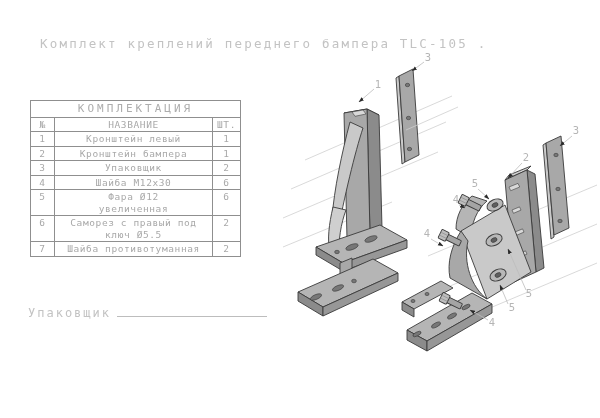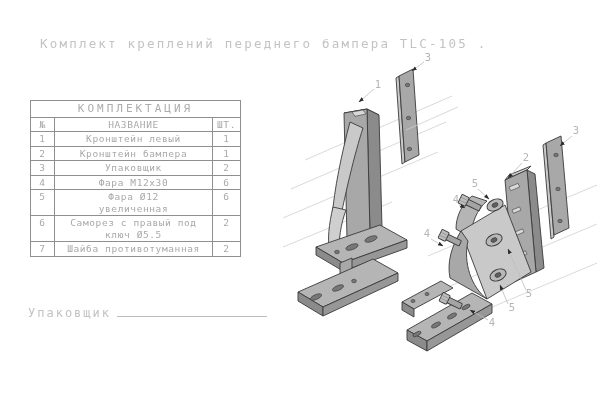--- a/index.html
+++ b/index.html
@@ -60,21 +60,21 @@
         <td class="pre">Кронштейн бампера</td>
         <td>1</td>
       </tr>
       <tr>
         <td>3</td>
         <td class="pre">Упаковщик</td>
         <td>2</td>
       </tr>
       <tr>
         <td>4</td>
-        <td class="pre">Фара М12х30</td>
+        <td class="pre">Шайба М12х30</td>
         <td>6</td>
       </tr>
       <tr>
         <td>5</td>
         <td class="pre">Фара Ø12
 увеличенная</td>
         <td>6</td>
       </tr>
       <tr>
         <td>6</td>

